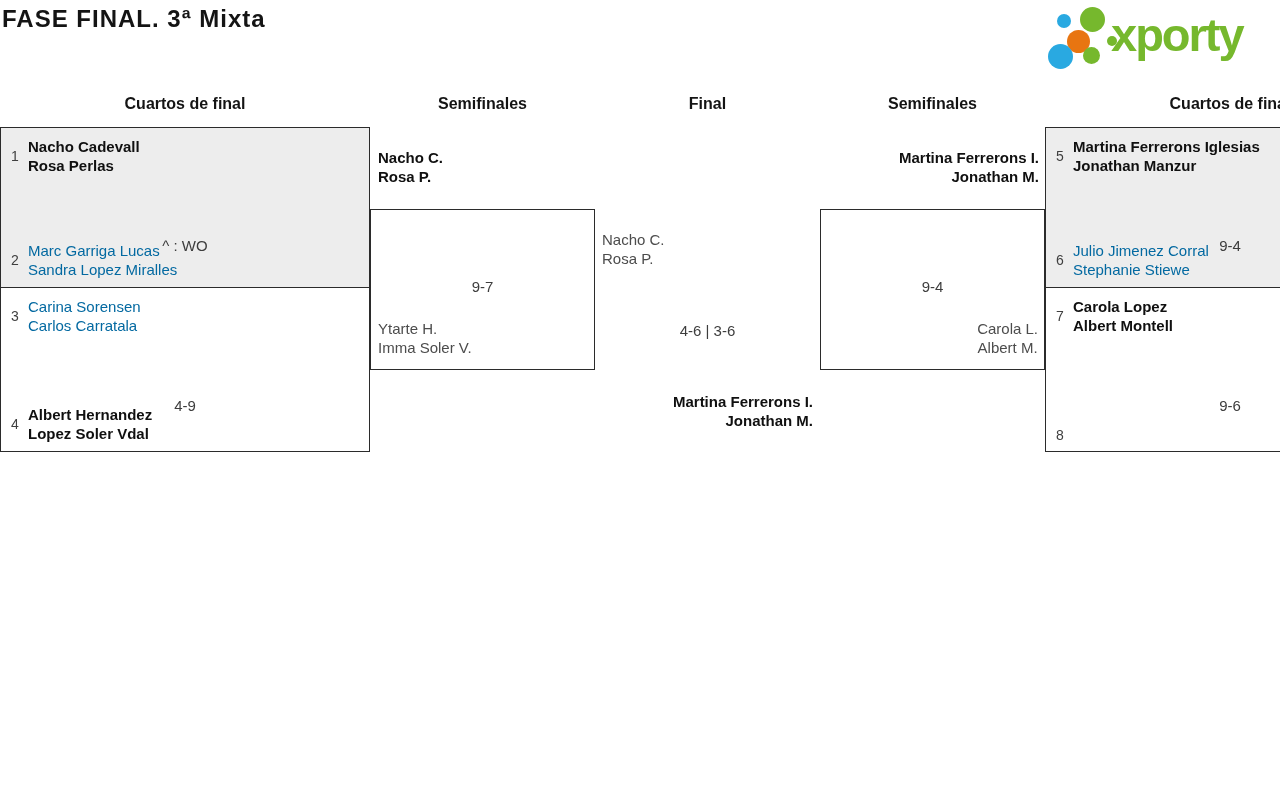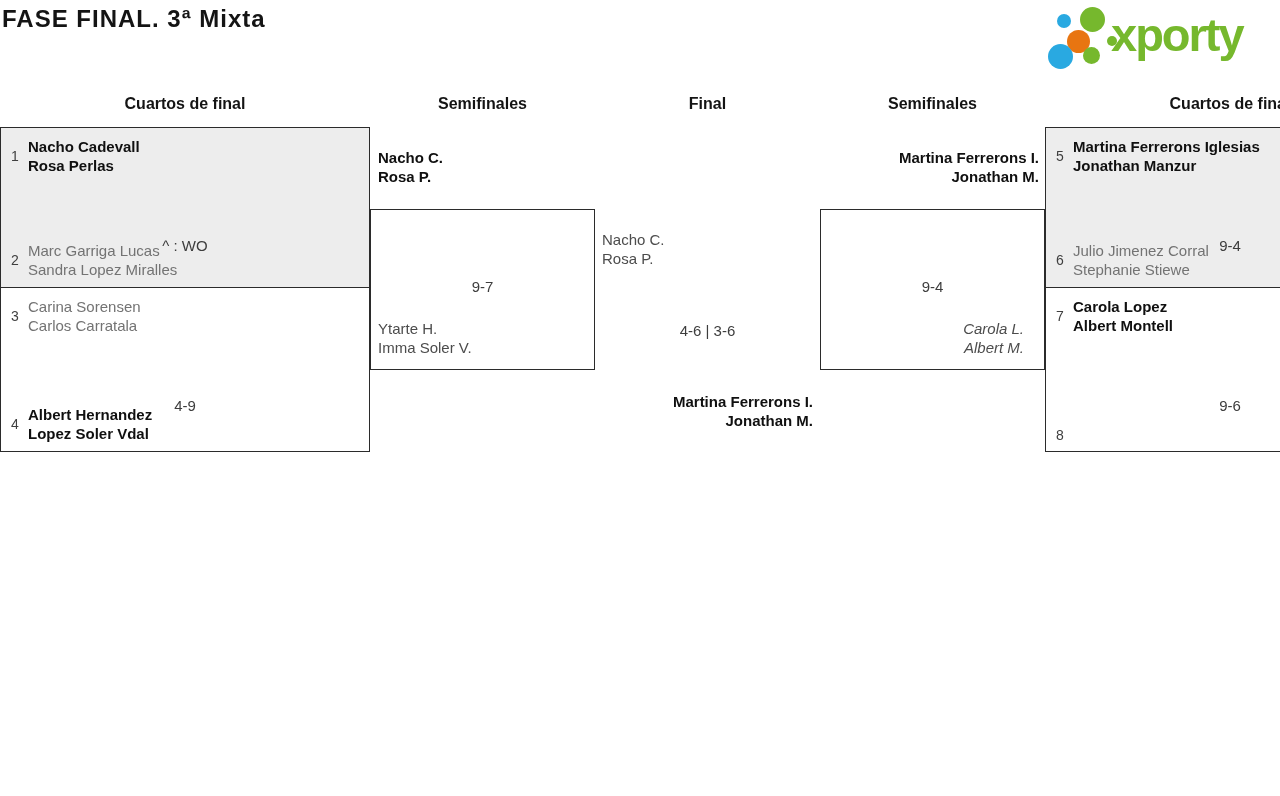--- a/index.html
+++ b/index.html
@@ -38,29 +38,29 @@
   .qf3{left:1045px;top:127px;height:161px;}
   .qf4{left:1045px;top:288px;height:164px;border-top:none;}
   .sf{width:225px;height:161px;top:209px;}
   .sfL{left:370px;}
   .sfR{left:820px;}
   
   .team{position:absolute;left:4px;display:flex;align-items:center;}
   .team-a{top:9px;}
   .team-b{bottom:8px;}
   .seed{width:20px;text-align:center;font-size:14px;color:#3f3f3f;flex:0 0 auto;}
-  .names{margin-left:3px;font-size:15px;line-height:19px;color:#737373;white-space:nowrap;}
+  .names{margin-left:3px;font-size:15px;line-height:19px;color:#0369a1;white-space:nowrap;}
   .winner{font-weight:700;color:#101010;}
   .score{position:absolute;top:73px;left:0;width:100%;text-align:center;
          font-size:15px;color:#3d3d3d;white-space:nowrap;margin-top:36px;}
   .sf .score{top:32px;}
   .sf-loser{position:absolute;bottom:12px;font-size:15px;line-height:19px;
             color:#4c4c4c;white-space:nowrap;}
   .sfL .sf-loser{left:7px;text-align:left;}
-  .sfR .sf-loser{right:20px;text-align:right;font-style:italic;}
+  .sfR .sf-loser{right:6px;text-align:center;}
   
   .float-label{position:absolute;font-size:15px;line-height:19px;white-space:nowrap;}
   .sfL-winner{left:378px;top:148px;text-align:left;}
   .sfR-winner{left:820px;width:219px;top:148px;text-align:right;}
   .final-top{left:602px;top:230px;color:#4c4c4c;text-align:left;}
   .final-score{left:595px;width:225px;top:321px;text-align:center;color:#3d3d3d;}
   .final-winner{left:595px;width:218px;top:392px;text-align:right;}
 </style>
 </head>
 <body>

